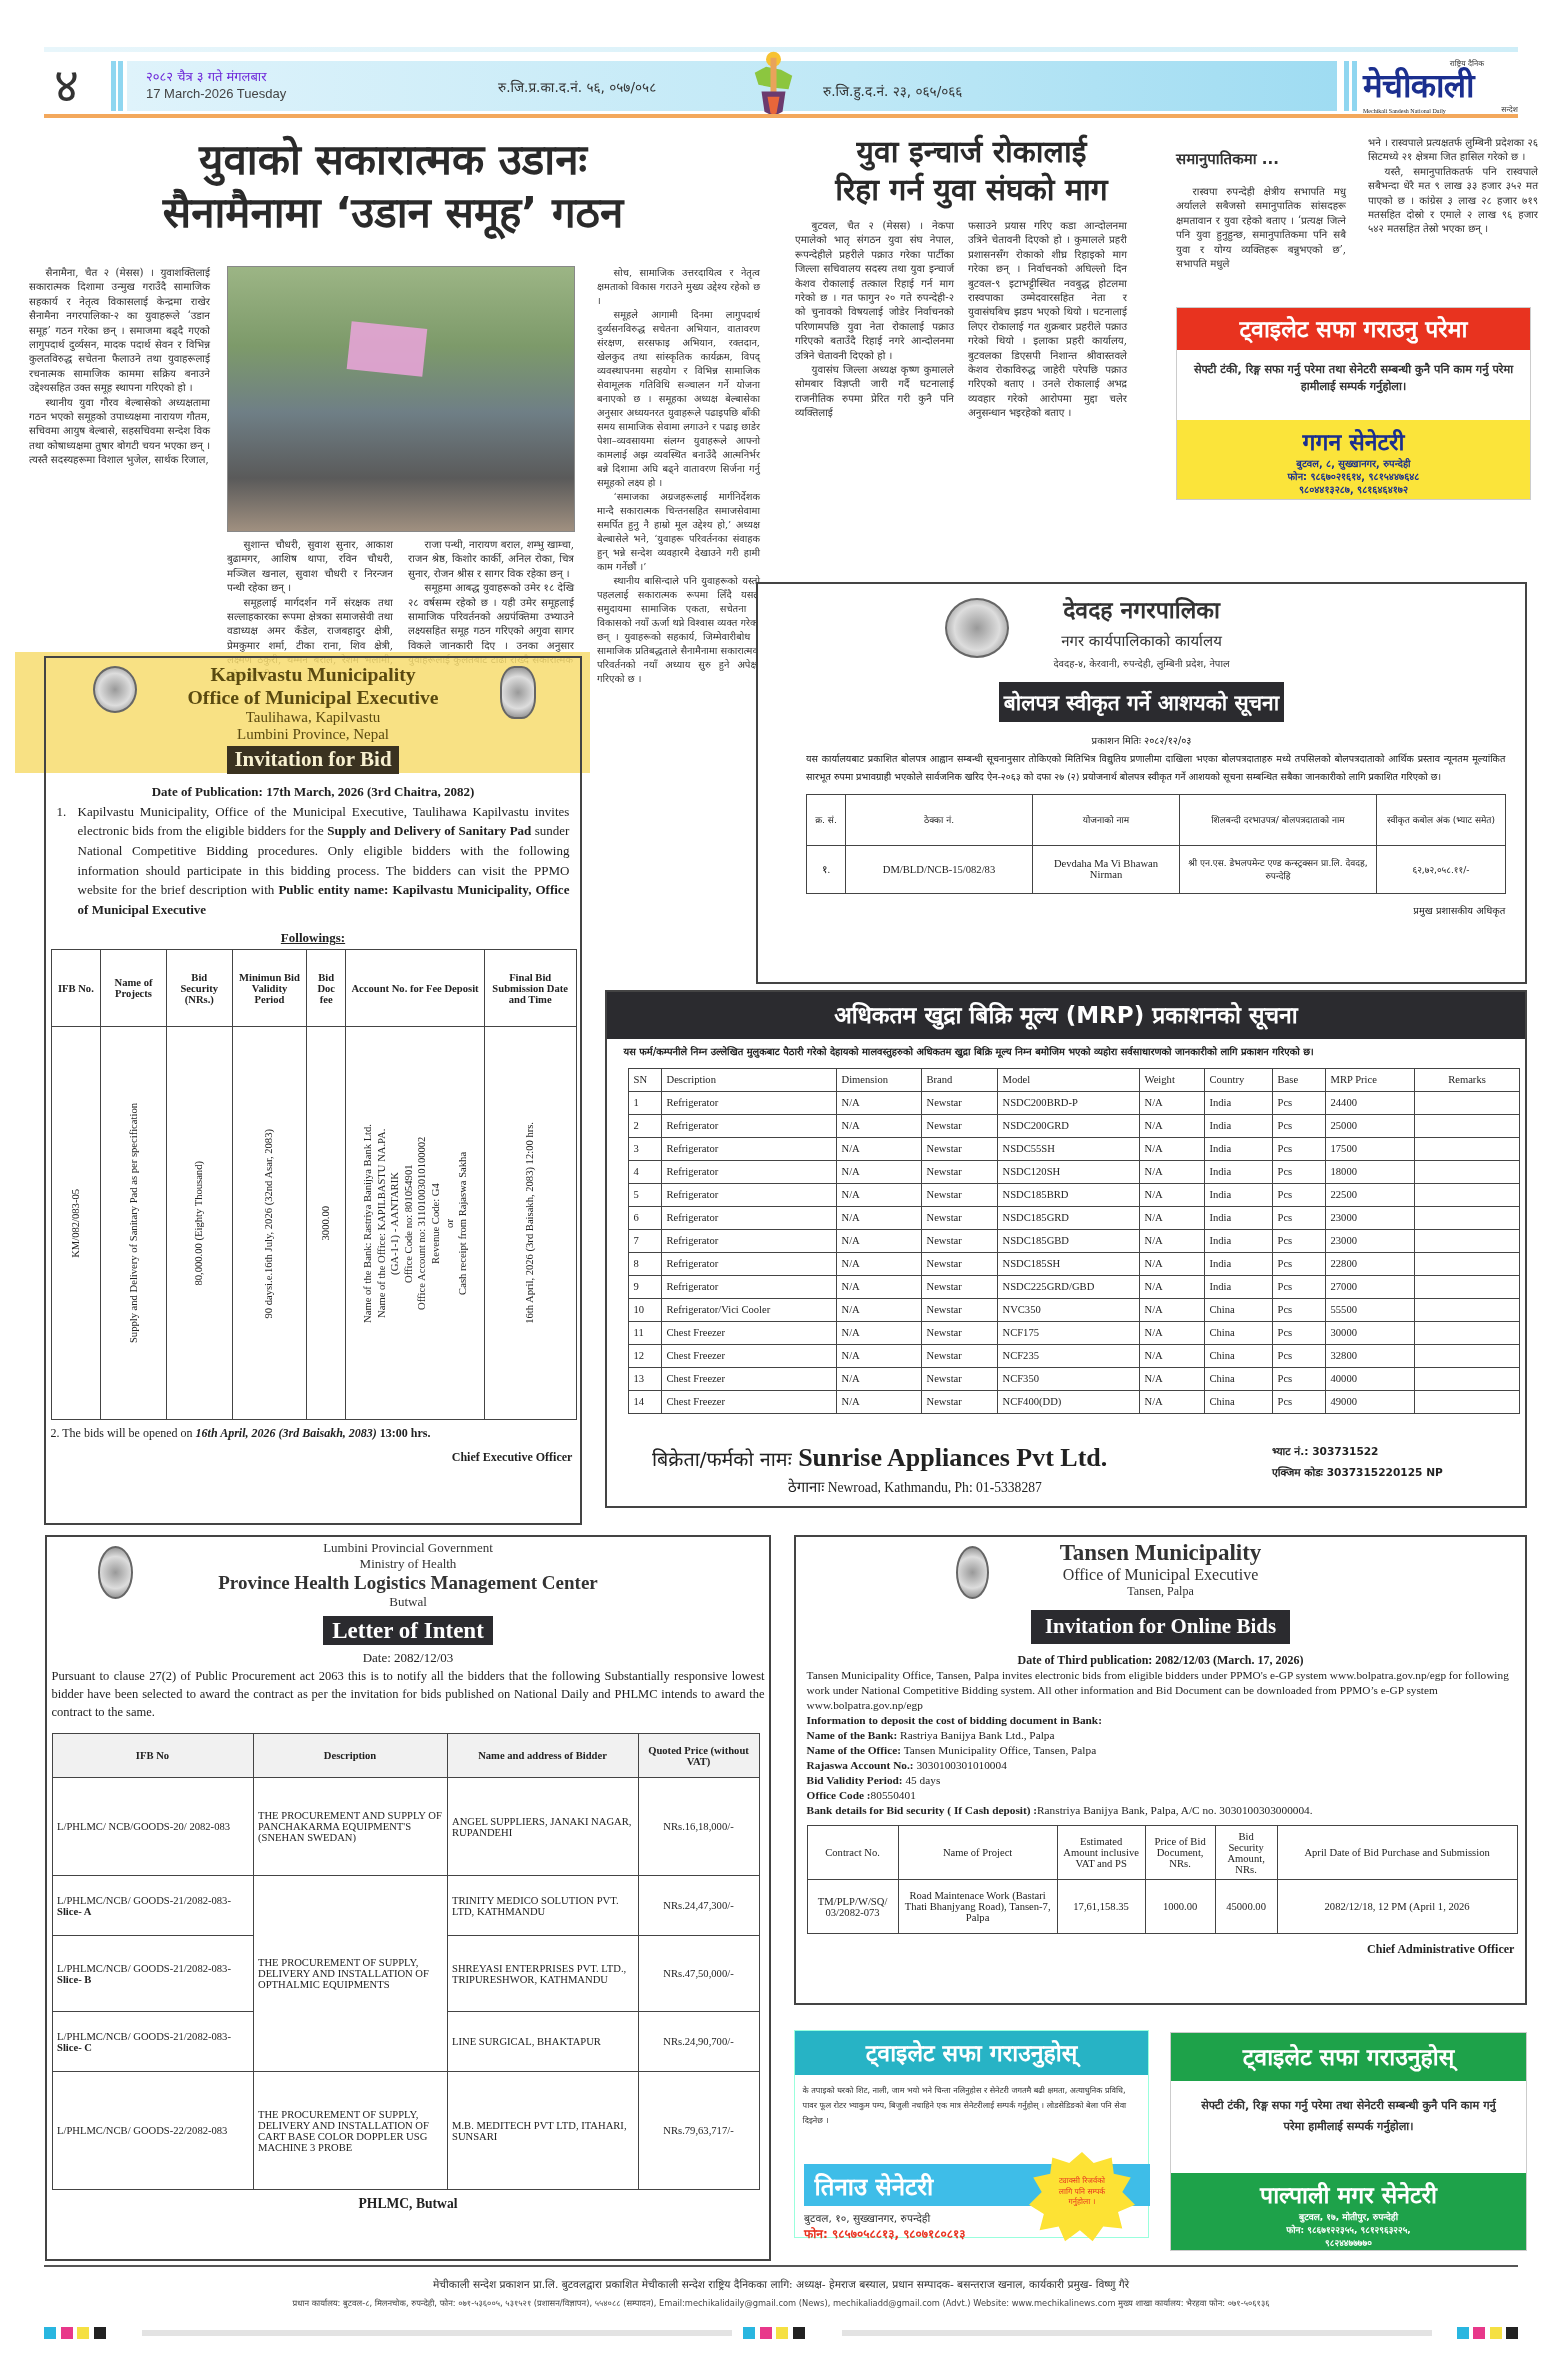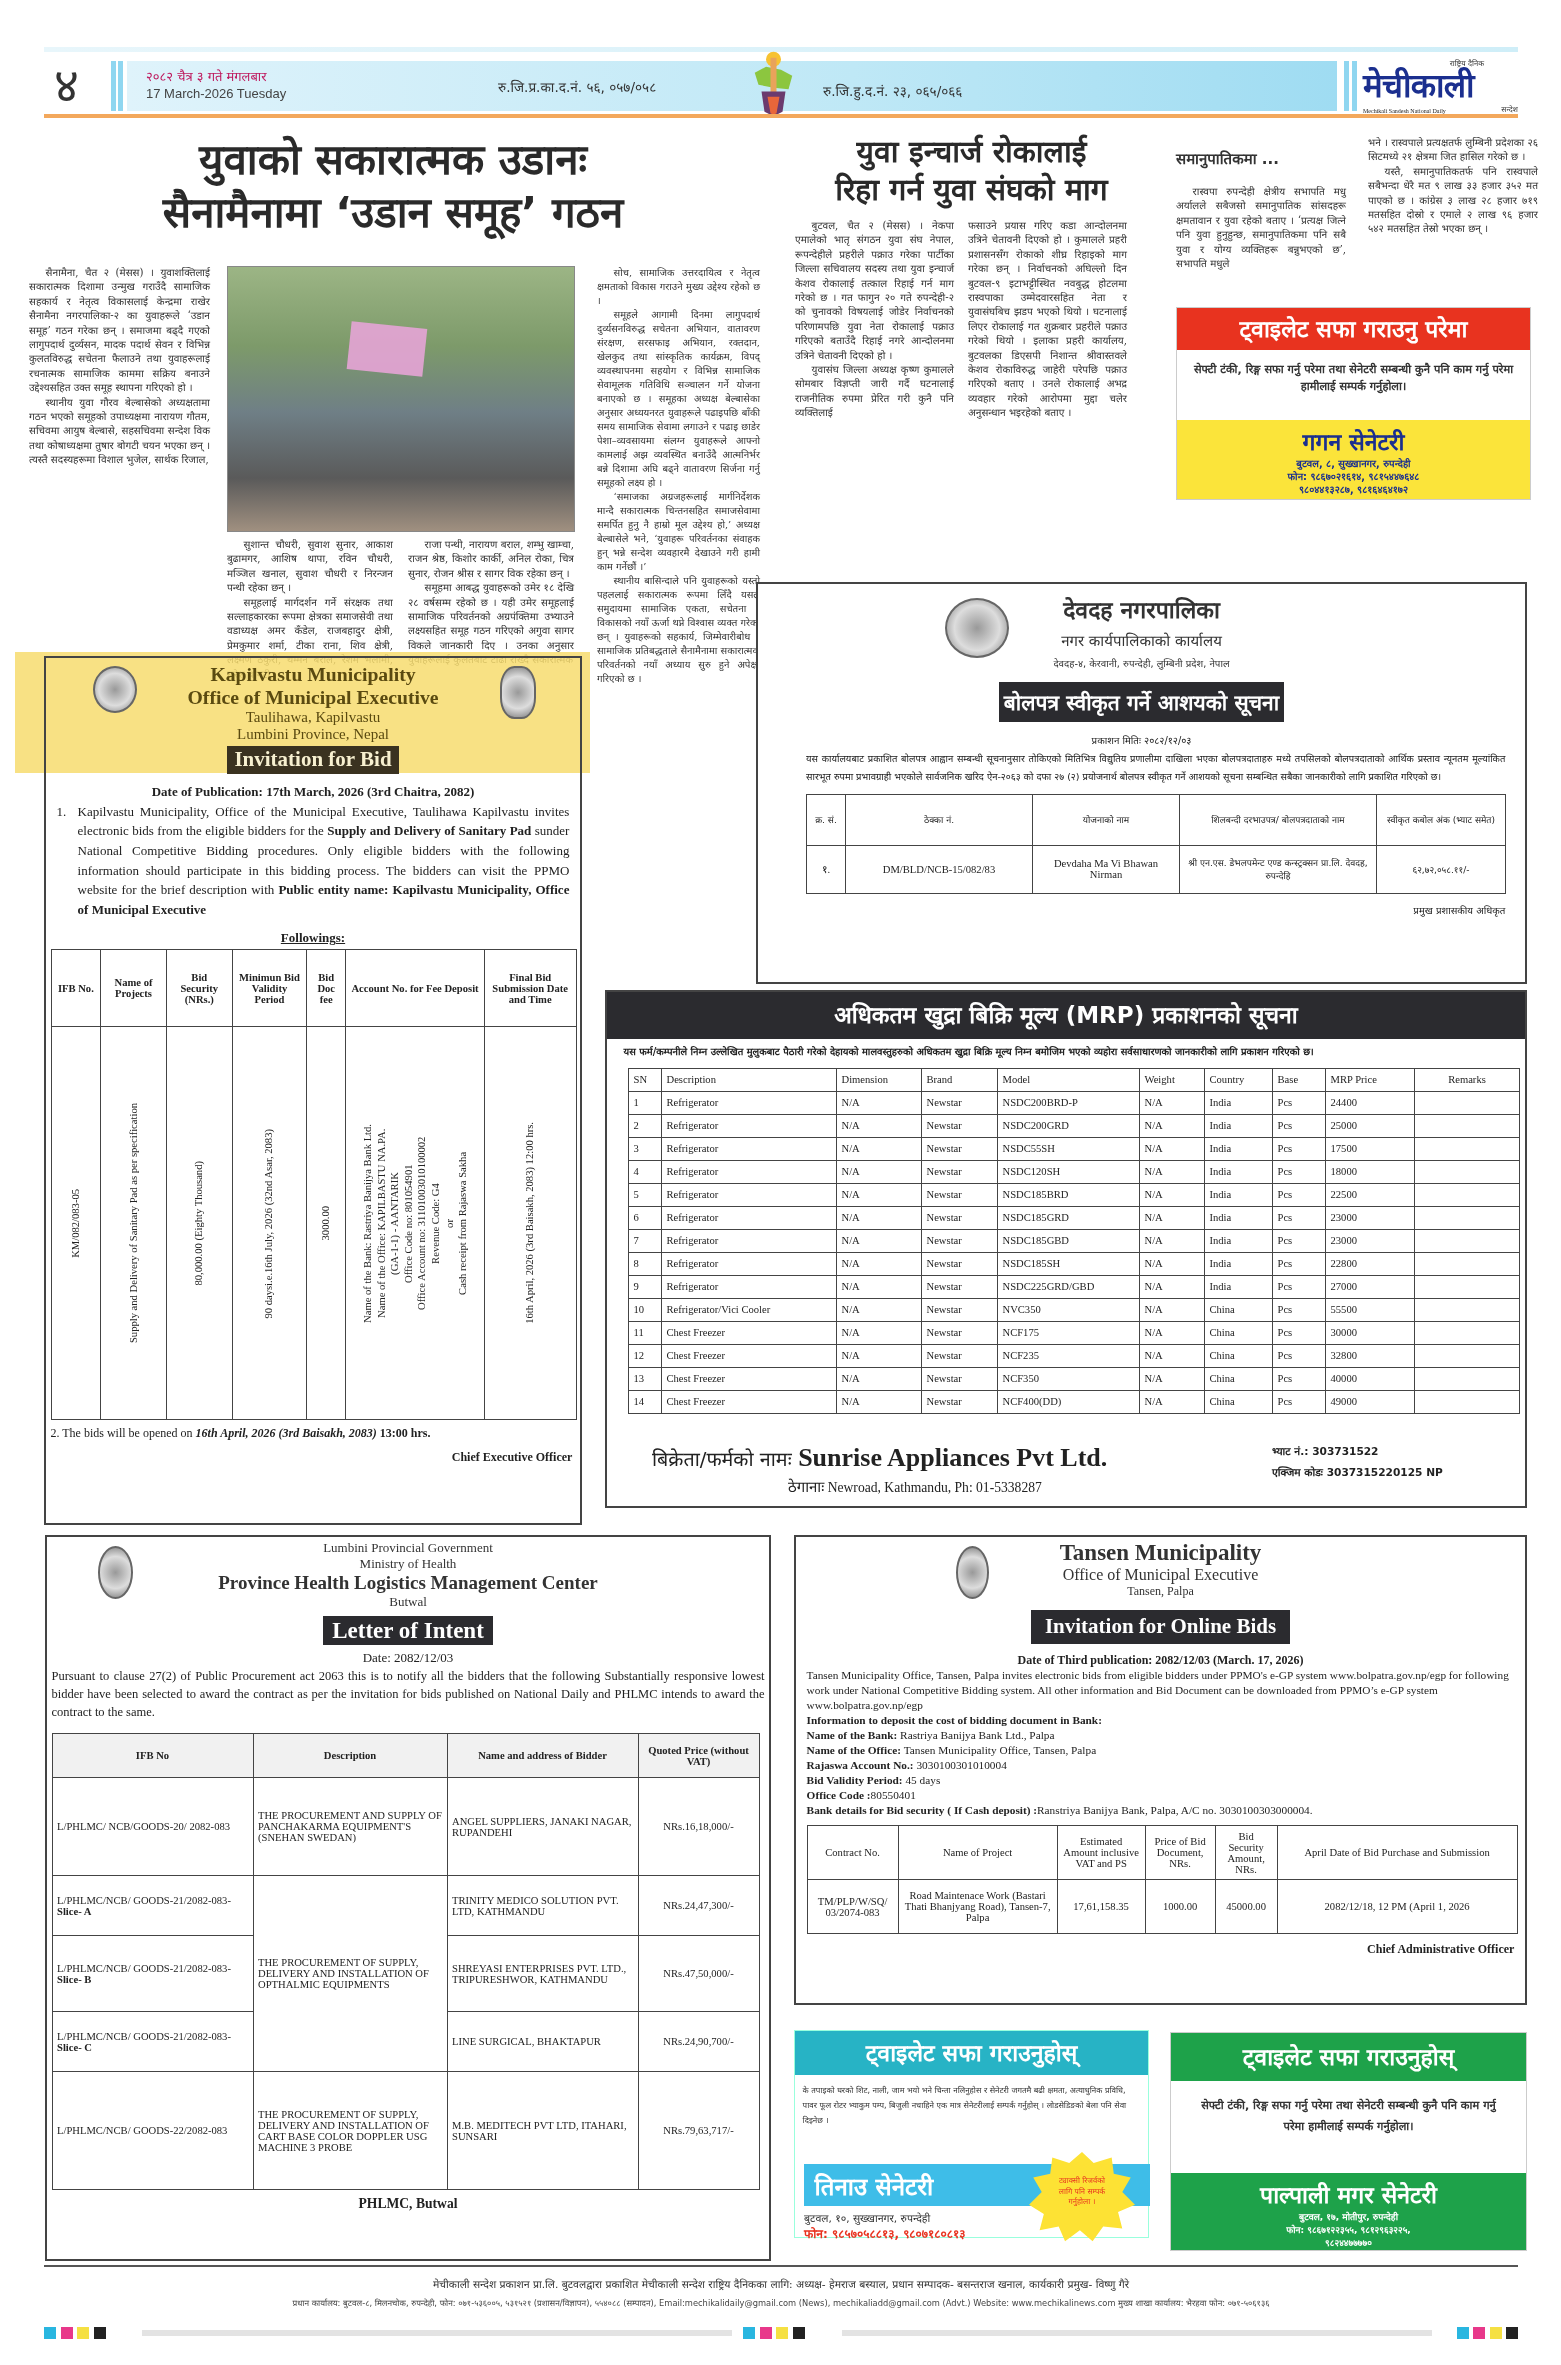--- a/index.html
+++ b/index.html
@@ -5,21 +5,21 @@
   * { box-sizing: border-box; margin: 0; padding: 0; }
   body { width: 1562px; height: 2366px; background: #fff; font-family: "DejaVu Serif", serif; color: #222; position: relative; overflow: hidden; }
   .abs { position: absolute; }
 
   
   .masthead { left: 44px; top: 47px; width: 1474px; height: 71px; }
   .masthead .topline { position:absolute; left:0; top:0; width:100%; height:4.5px; background:linear-gradient(90deg,#e8f6fb,#cfeef8); }
   .masthead .bar { position:absolute; left:83px; top:13.6px; width:1210px; height:50px; background:linear-gradient(90deg,#dff3fb 0%,#bfe8f6 60%,#9fdcf2 100%); }
   .masthead .pageno { position:absolute; left:0; top:7.6px; width:45px; font-family:"DejaVu Sans",sans-serif; font-size:48px; line-height:60px; color:#333; text-align:center; }
   .masthead .vline { position:absolute; top:13.6px; width:4.5px; height:50px; background:#8fd6f0; }
-  .masthead .date-np { position:absolute; left:102px; top:19.7px; font-family:"DejaVu Sans",sans-serif; font-size:13px; color:#be185d; }
+  .masthead .date-np { position:absolute; left:102px; top:19.7px; font-family:"DejaVu Sans",sans-serif; font-size:13px; color:#6d28d9; }
   .masthead .date-en { position:absolute; left:102px; top:39px; font-family:"Liberation Sans",sans-serif; font-size:13px; color:#444; }
   .masthead .reg1 { position:absolute; left:454px; top:30px; font-family:"DejaVu Sans",sans-serif; font-size:13.6px; color:#333; }
   .masthead .reg2 { position:absolute; left:779px; top:34px; font-family:"DejaVu Sans",sans-serif; font-size:13.6px; color:#333; }
   .masthead .emblem { position:absolute; left:707px; top:3px; width:45px; height:68px; }
   .masthead .logo { position:absolute; left:1319px; top:10.6px; width:155px; height:56px; }
   .masthead .logo .tag { position:absolute; right:34px; top:0; font-size:7.6px; font-family:"DejaVu Sans",sans-serif; color:#333; }
   .masthead .logo .name { position:absolute; left:0; top:4.5px; font-family:"DejaVu Sans",sans-serif; font-weight:bold; font-size:33px; color:#1b2f8f; letter-spacing:-0.8px; }
   .masthead .logo .sub { position:absolute; left:0; bottom:0; font-size:6px; font-family:"Liberation Serif",serif; color:#222; }
   .masthead .logo .sub2 { position:absolute; right:0; bottom:0; font-size:7.6px; font-family:"DejaVu Sans",sans-serif; color:#333; }
   .masthead .orange { position:absolute; left:0; bottom:0; width:100%; height:4.5px; background:#f3a85c; }
@@ -517,21 +517,21 @@
     <tbody>
         <tr style="height:54px;">
       <th style="width:91px;font-weight:normal;">Contract No.</th>
       <th style="width:159px;font-weight:normal;">Name of Project</th>
       <th style="width:88px;font-weight:normal;">Estimated Amount inclusive VAT and PS</th>
       <th style="width:70px;font-weight:normal;">Price of Bid Document, NRs.</th>
       <th style="width:62px;font-weight:normal;">Bid Security Amount, NRs.</th>
       <th style="font-weight:normal;">April Date of Bid Purchase and Submission</th>
     </tr>
     <tr style="height:54px;">
-      <td>TM/PLP/W/SQ/ 03/2074-083</td>
+      <td>TM/PLP/W/SQ/ 03/2082-073</td>
       <td>Road Maintenace Work (Bastari Thati Bhanjyang Road), Tansen-7, Palpa</td>
       <td>17,61,158.35</td>
       <td>1000.00</td>
       <td>45000.00</td>
       <td>2082/12/18, 12 PM (April 1, 2026</td>
     </tr>
   </tbody>
     </table>
   <div style="text-align:right;font-family:'Liberation Serif',serif;font-weight:bold;font-size:12px;padding:7.6px 10.6px 0 0;">Chief Administrative Officer</div>
 </div>

